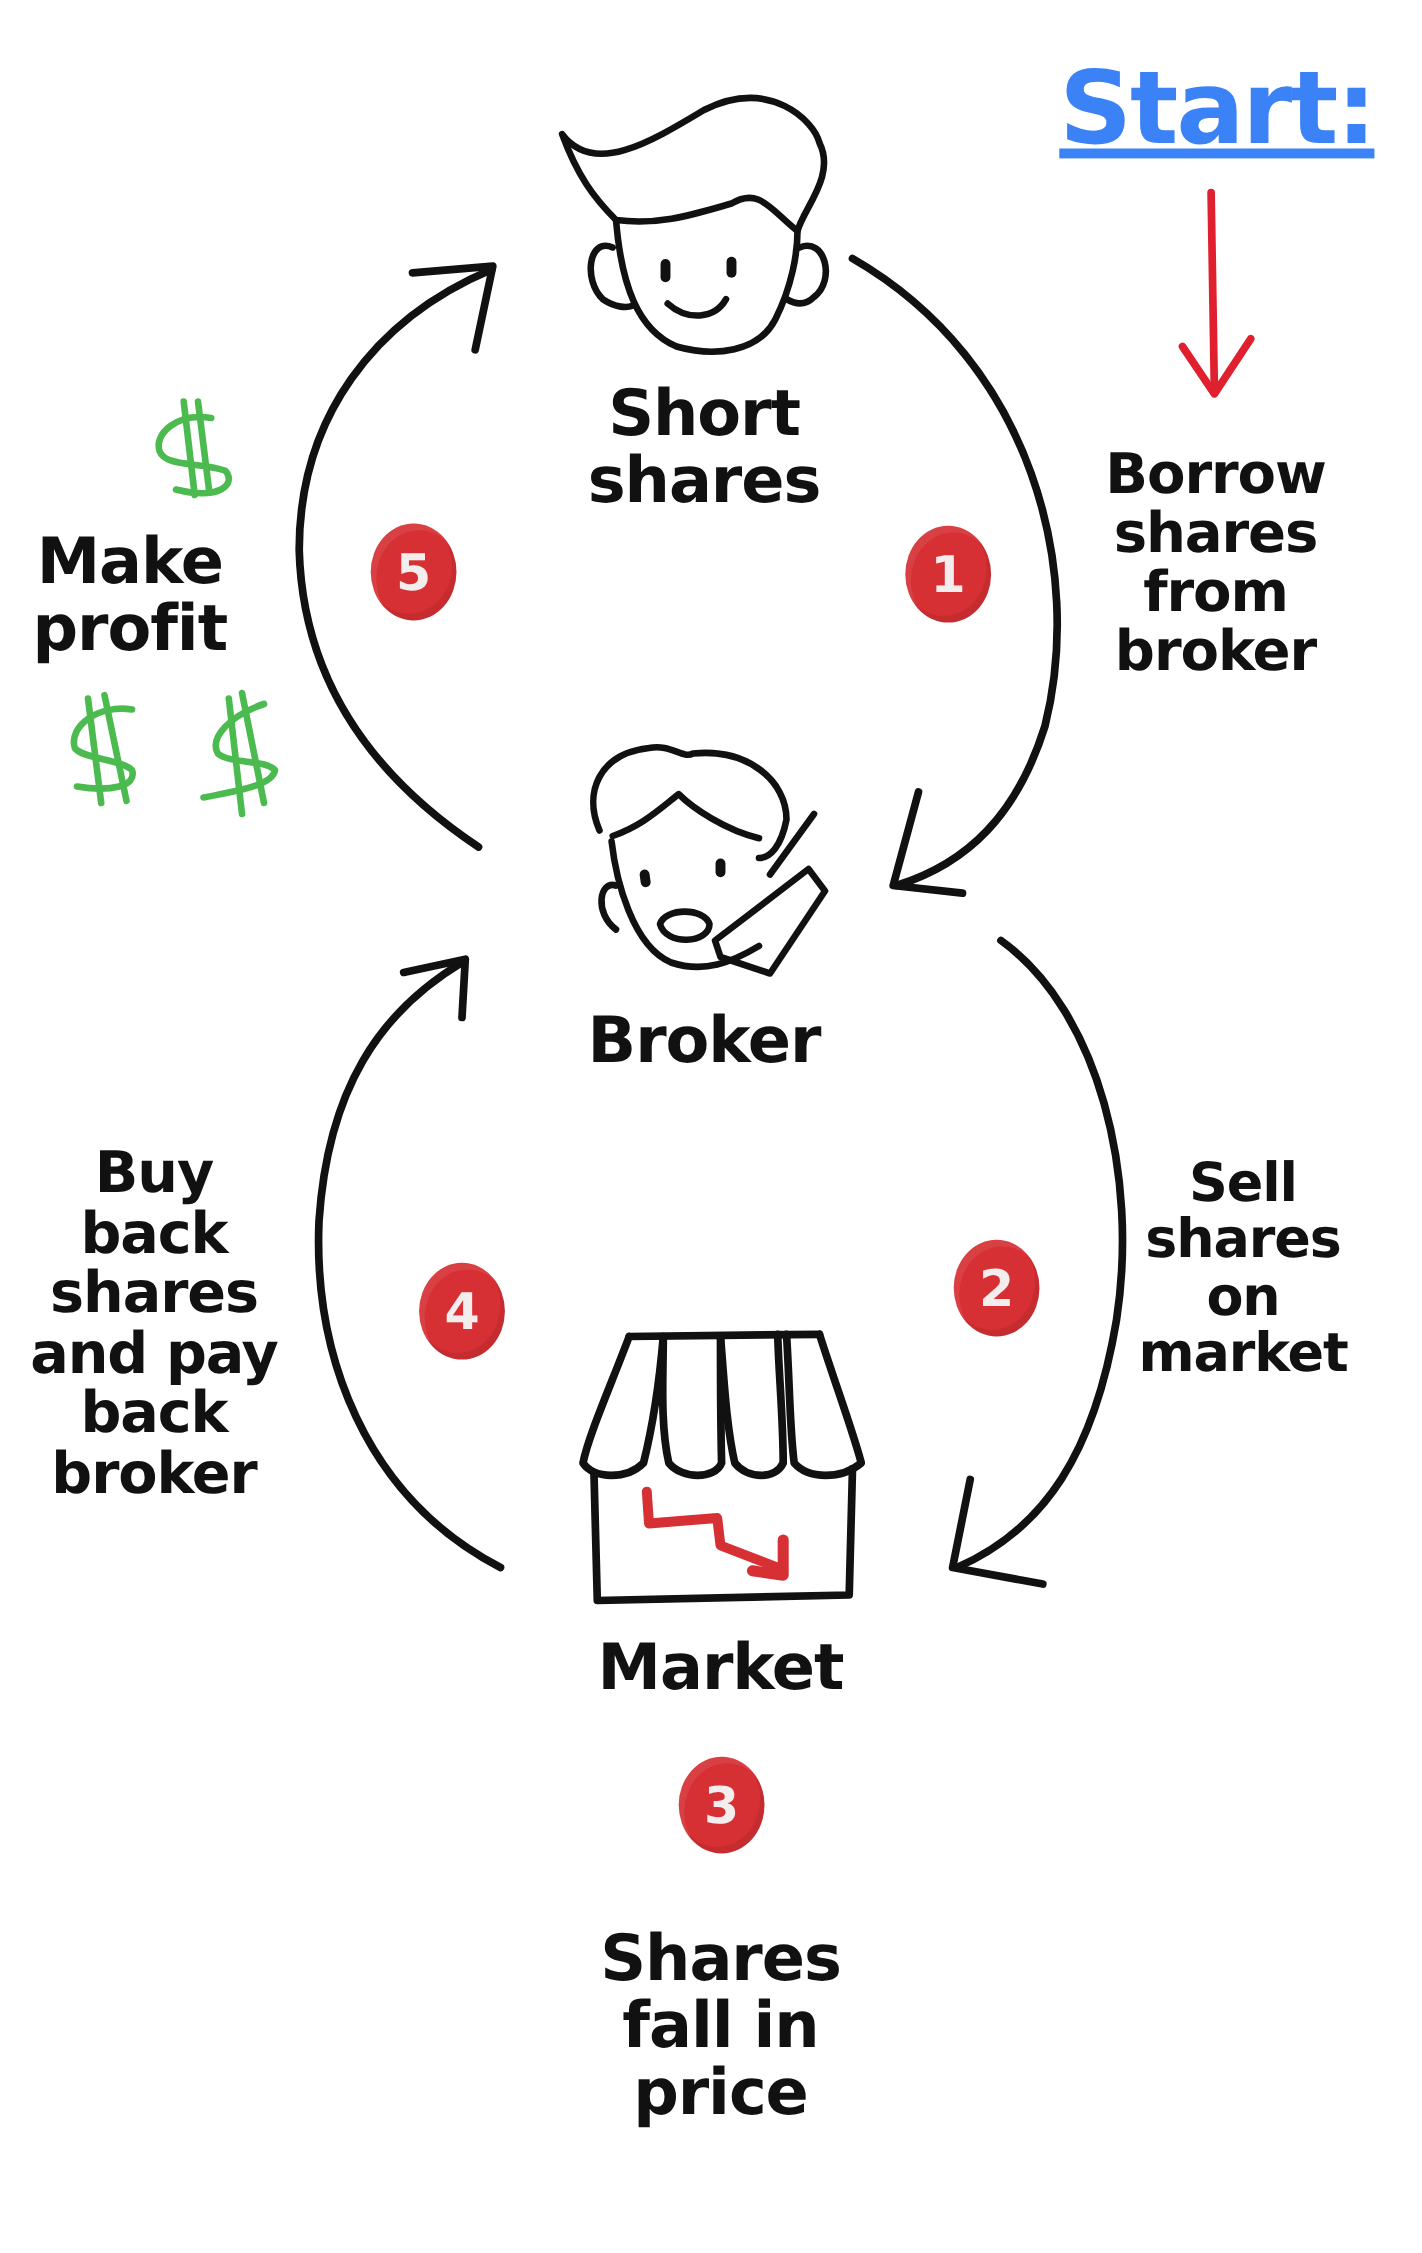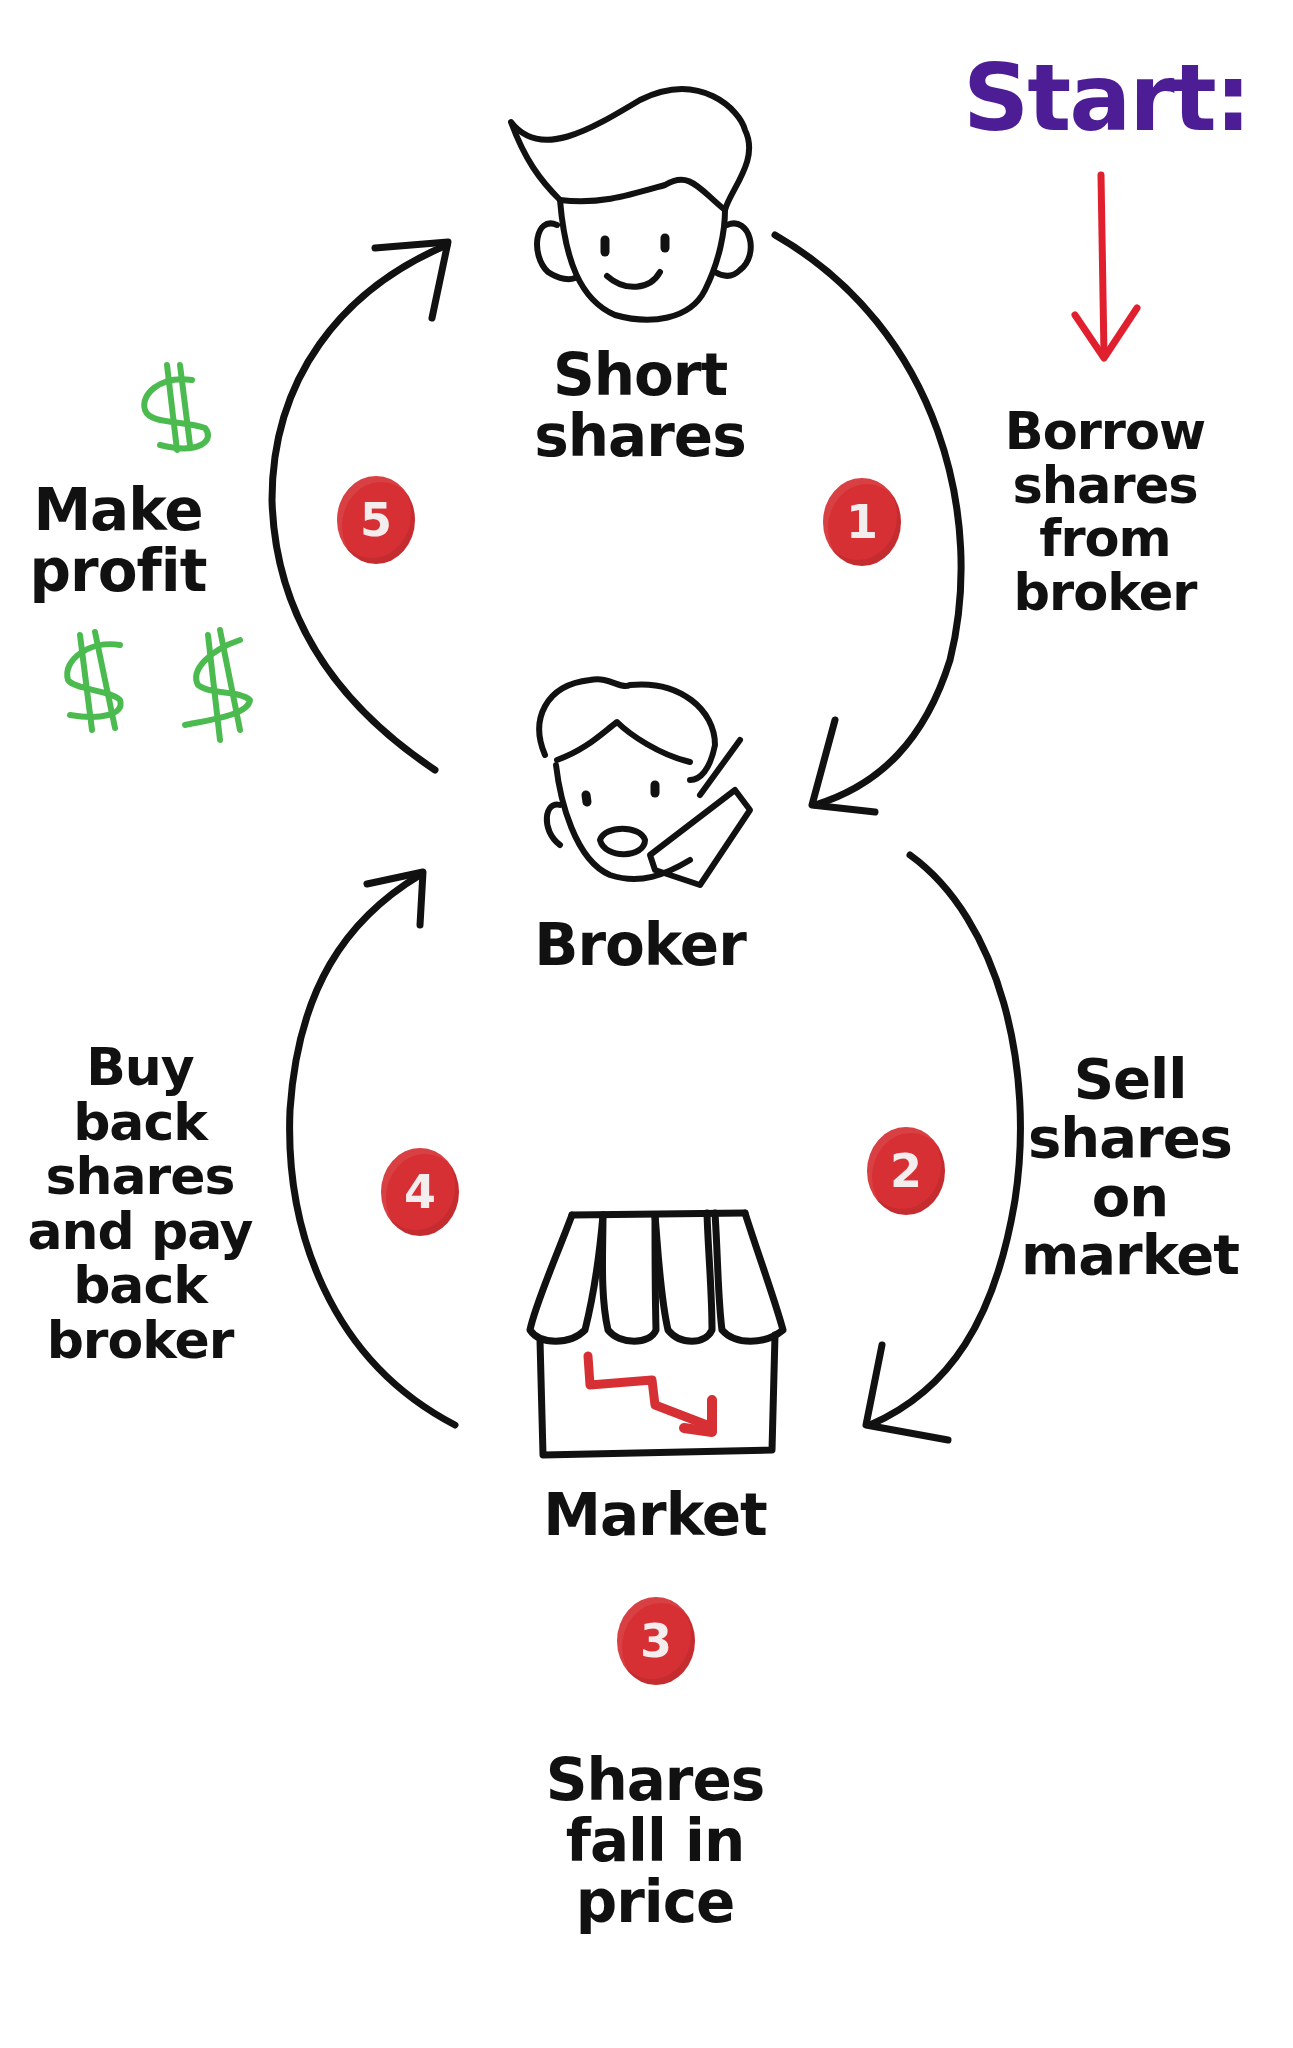--- a/index.html
+++ b/index.html
@@ -27,23 +27,24 @@
       color: #111111;
       text-align: center;
       line-height: 1.05;
       letter-spacing: -1px;
       white-space: pre-line;
     }
     .start-label {
       position: absolute;
       font-family: "DejaVu Sans", sans-serif;
       font-weight: bold;
-      color: #4c1d95;
+      color: #3b82f6;
       font-size: 92px;
       letter-spacing: -2px;
+      text-decoration: underline;
     }
     .badge {
       position: absolute;
       width: 78px;
       height: 88px;
       border-radius: 50%;
       background: #d63034;
       color: #f4eded;
       font-family: "DejaVu Sans", sans-serif;
       font-weight: bold;
@@ -140,21 +141,21 @@
 
 <div class="label" style="left:530px; top:345px; width:220px; font-size:58px;">Short
 shares</div>
 <div class="label" style="left:530px; top:915px; width:220px; font-size:58px;">Broker</div>
 <div class="label" style="left:540px; top:1485px; width:230px; font-size:58px;">Market</div>
 
 <div class="label" style="left:985px; top:405px; width:240px; font-size:51px;">Borrow
 shares
 from
 broker</div>
-<div class="label" style="left:1010px; top:1050px; width:240px; font-size:56px;">Sell
+<div class="label" style="left:1010px; top:1050px; width:240px; font-size:49px;">Sell
 shares
 on
 market</div>
 <div class="label" style="left:540px; top:1750px; width:230px; font-size:58px;">Shares
 fall in
 price</div>
 <div class="label" style="left:15px; top:1040px; width:250px; font-size:52px;">Buy back
 shares
 and pay
 back

